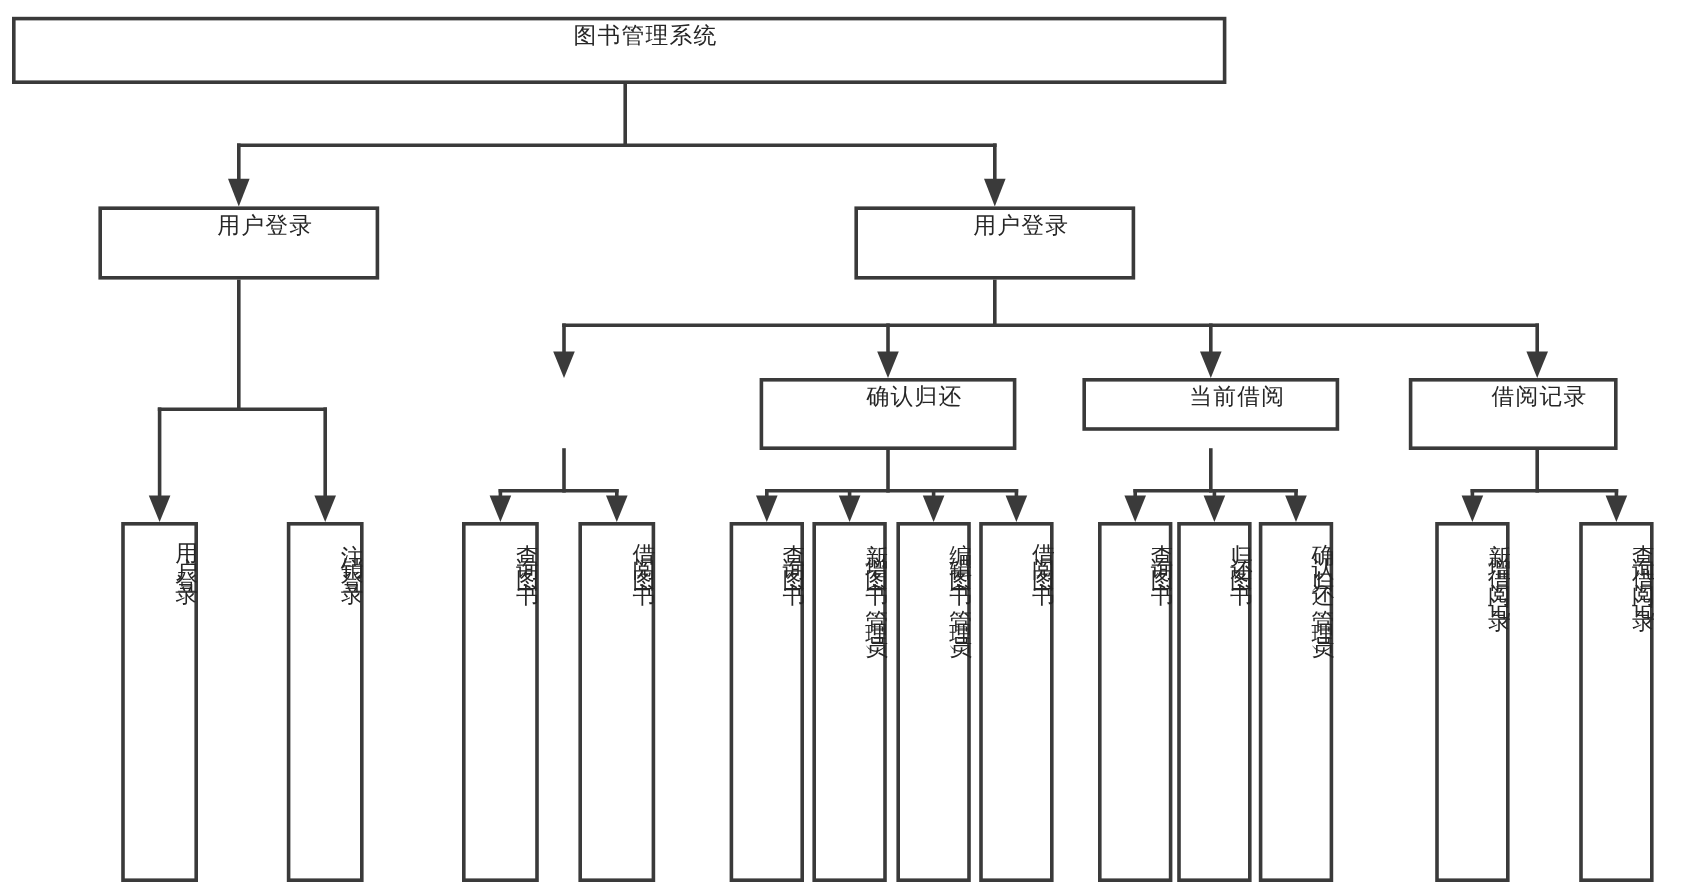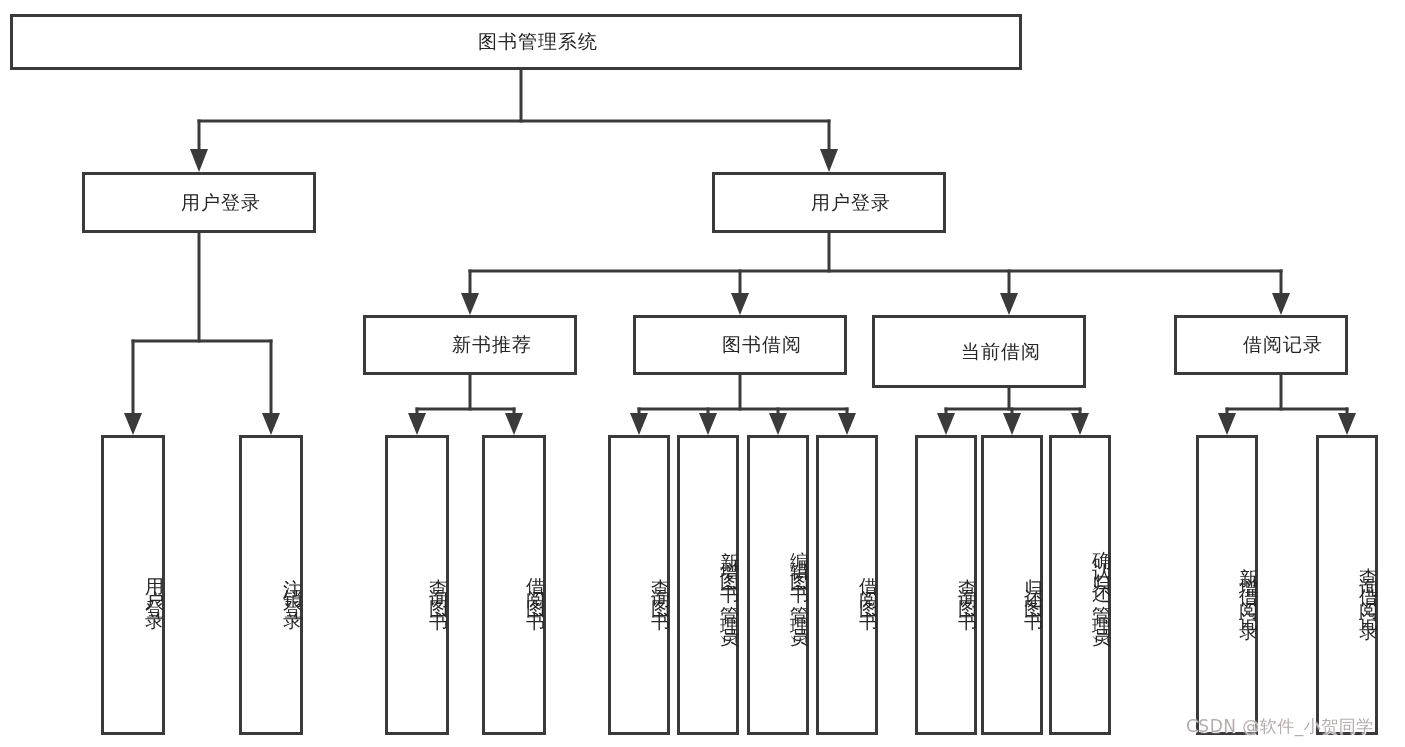--- a/index.html
+++ b/index.html
@@ -20,21 +20,21 @@
   .canvas { position: relative; width: 1405px; height: 747px; }
   .connectors { position: absolute; left: 0; top: 0; width: 1405px; height: 747px; }
   .connectors line {
     stroke: var(--line); stroke-width: 3px; stroke-linecap: square;
   }
   .connectors polygon { fill: var(--line); }
   .box {
     position: absolute; box-sizing: border-box;
     border: 3px solid var(--box-border);
     background: #fff;
-    display: flex; align-items: center; justify-content: center; padding-left: 44px;
+    display: flex; justify-content: center; padding-left: 44px;
   }
   .box .lbl {
     color: var(--text);
     white-space: nowrap;
   }
   .box.h .lbl { font-size: 19px; letter-spacing: 1px; }
   .box.v .lbl {
     writing-mode: vertical-rl;
     text-orientation: mixed;
     font-size: 19px;
@@ -134,27 +134,24 @@
     <span class="lbl">图书管理系统</span>
   </div>
 
   <div class="box h" style="left:82px;top:172px;width:234px;height:61px">
     <span class="lbl">用户登录</span>
   </div>
   <div class="box h" style="left:712px;top:172px;width:234px;height:61px">
     <span class="lbl">用户登录</span>
   </div>
 
-  <div class="box h" style="left:363px;top:315px;width:214px;height:60px">
-    <span class="lbl">新书推荐</span>
-  </div>
   <div class="box h" style="left:633px;top:315px;width:214px;height:60px">
-    <span class="lbl">图书借阅</span>
-  </div>
-  <div class="box h" style="left:872px;top:315px;width:214px;height:73px">
+    <span class="lbl">确认归还</span>
+  </div>
+  <div class="box h" style="left:902px;top:315px;width:214px;height:44px">
     <span class="lbl">当前借阅</span>
   </div>
   <div class="box h" style="left:1174px;top:315px;width:174px;height:60px">
     <span class="lbl">借阅记录</span>
   </div>
 
   <div class="box v" style="left:101px;top:435px;width:64px;height:300px">
     <span class="lbl">用户登录</span>
   </div>
   <div class="box v" style="left:239px;top:435px;width:64px;height:300px">
@@ -191,15 +188,14 @@
     <span class="lbl">确认归还（管理员）</span>
   </div>
 
   <div class="box v" style="left:1196px;top:435px;width:62px;height:300px">
     <span class="lbl">新增借阅记录</span>
   </div>
   <div class="box v" style="left:1316px;top:435px;width:62px;height:300px">
     <span class="lbl">查询借阅记录</span>
   </div>
 
-  <div class="watermark">CSDN @软件_小贺同学</div>
 
 </div>
 
 </body></html>

